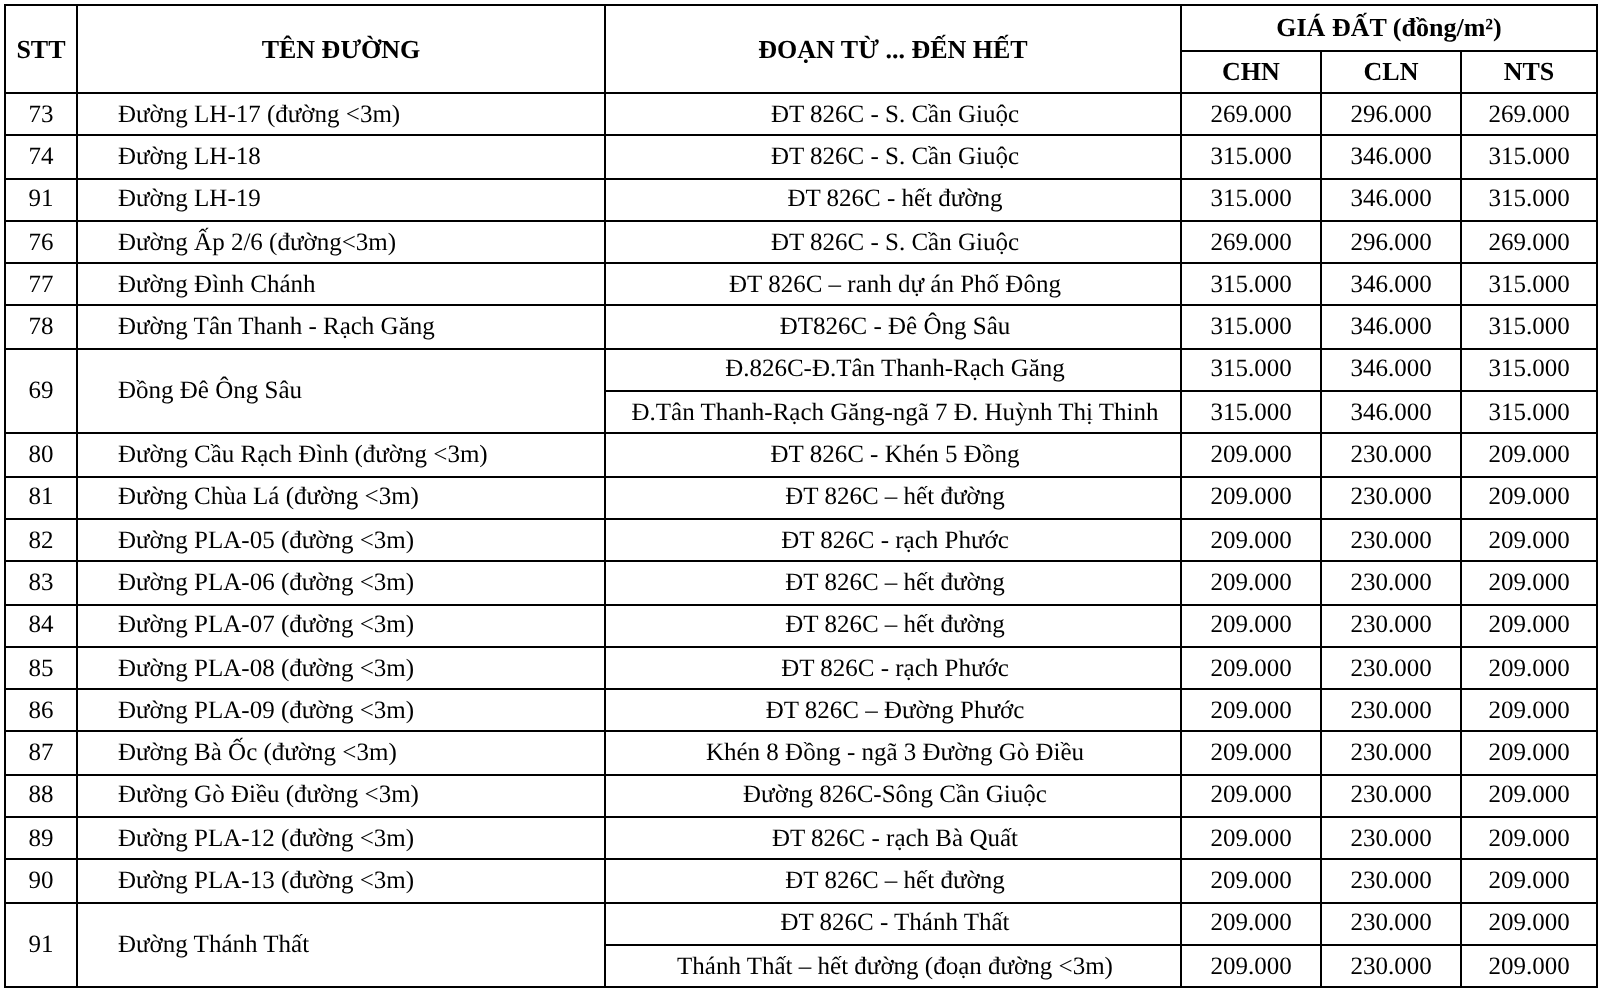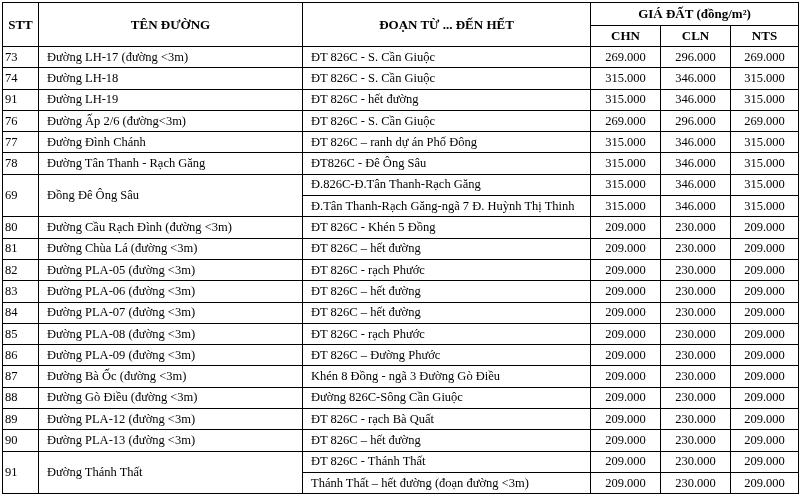--- a/index.html
+++ b/index.html
@@ -29,23 +29,23 @@
     padding: 1px 2px;
   }
   thead tr.group-row th { height: 23px; }
   thead tr.sub-row th { height: 21px; }
   tbody td {
     height: 21.3px;
     font-size: 12.5px;
     padding: 0 6px;
     vertical-align: middle;
   }
-  td.c-stt { padding: 0 2px; }
-  td.c-name { text-align: left; padding-left: 8px; }
-  td.c-seg { text-align: left; padding-left: 8px; }
+  td.c-stt { text-align: center; padding: 0 2px; }
+  td.c-name { text-align: left; padding-left: 20px; }
+  td.c-seg { text-align: center; padding-left: 8px; }
   td.c-price { text-align: center; padding: 0 4px; }
 </style>
 </head>
 <body>
 
 <table>
   <colgroup>
     <col style="width:36px">
     <col style="width:264px">
     <col style="width:288px">

